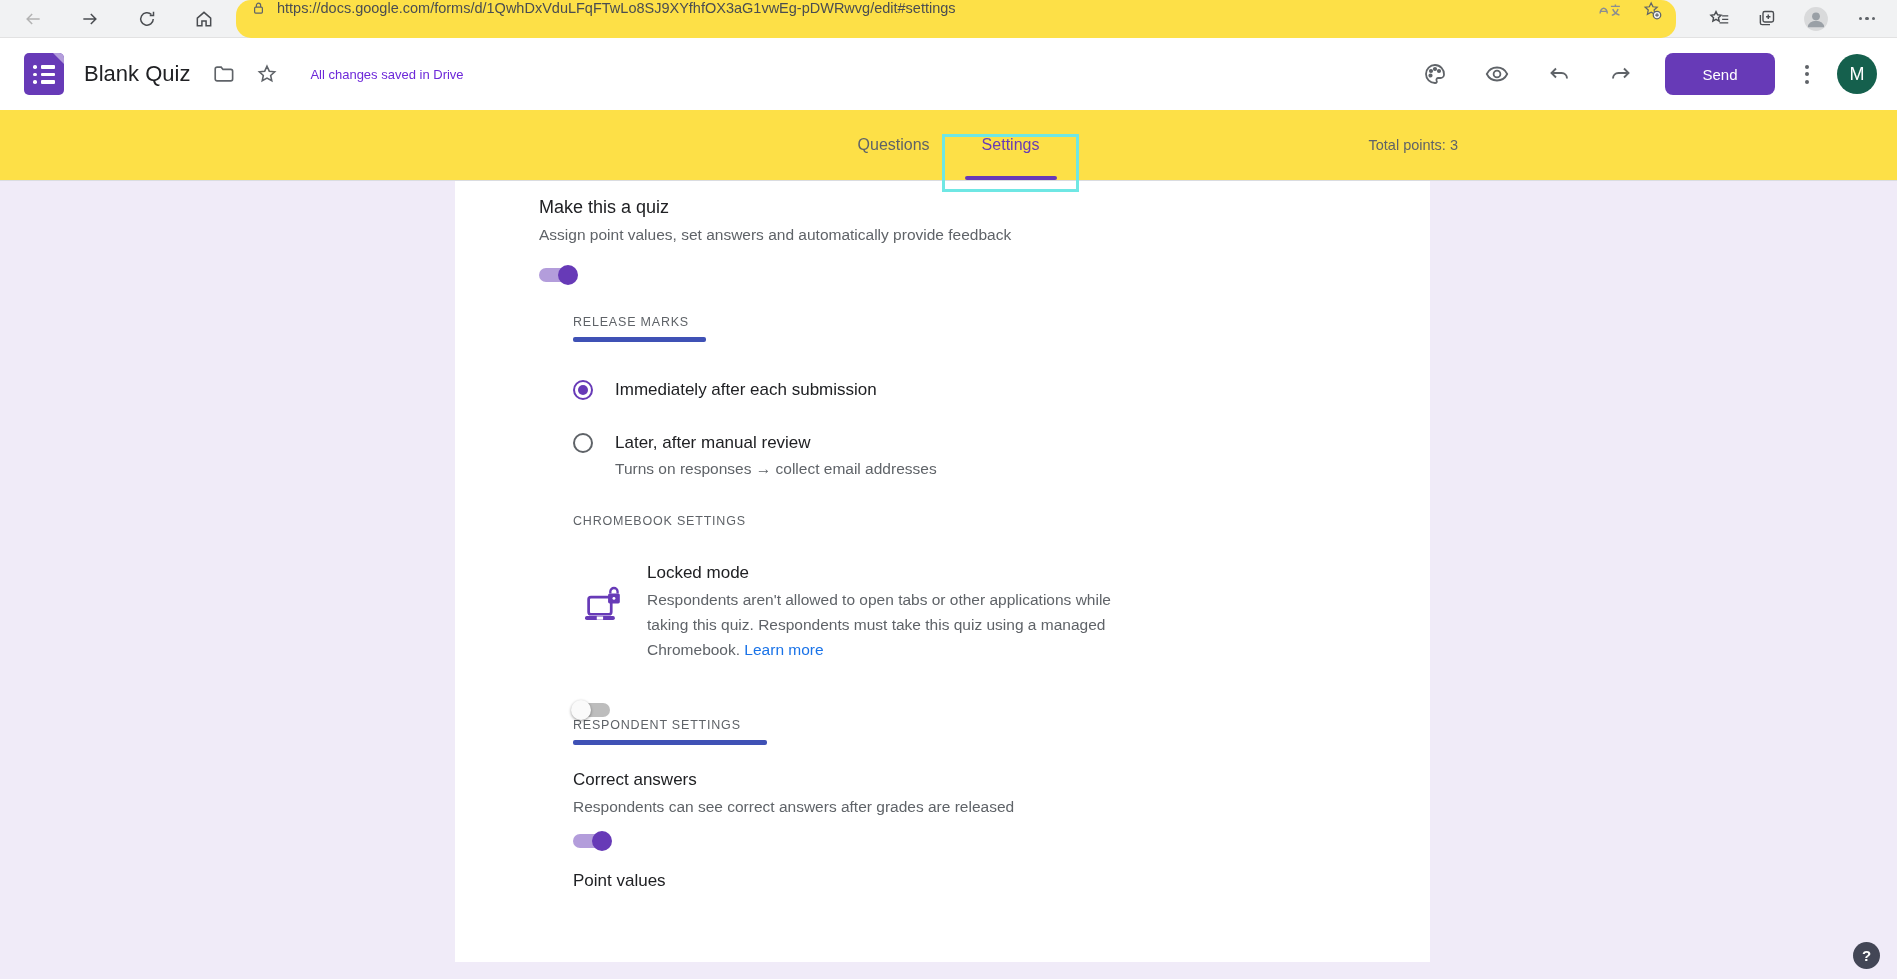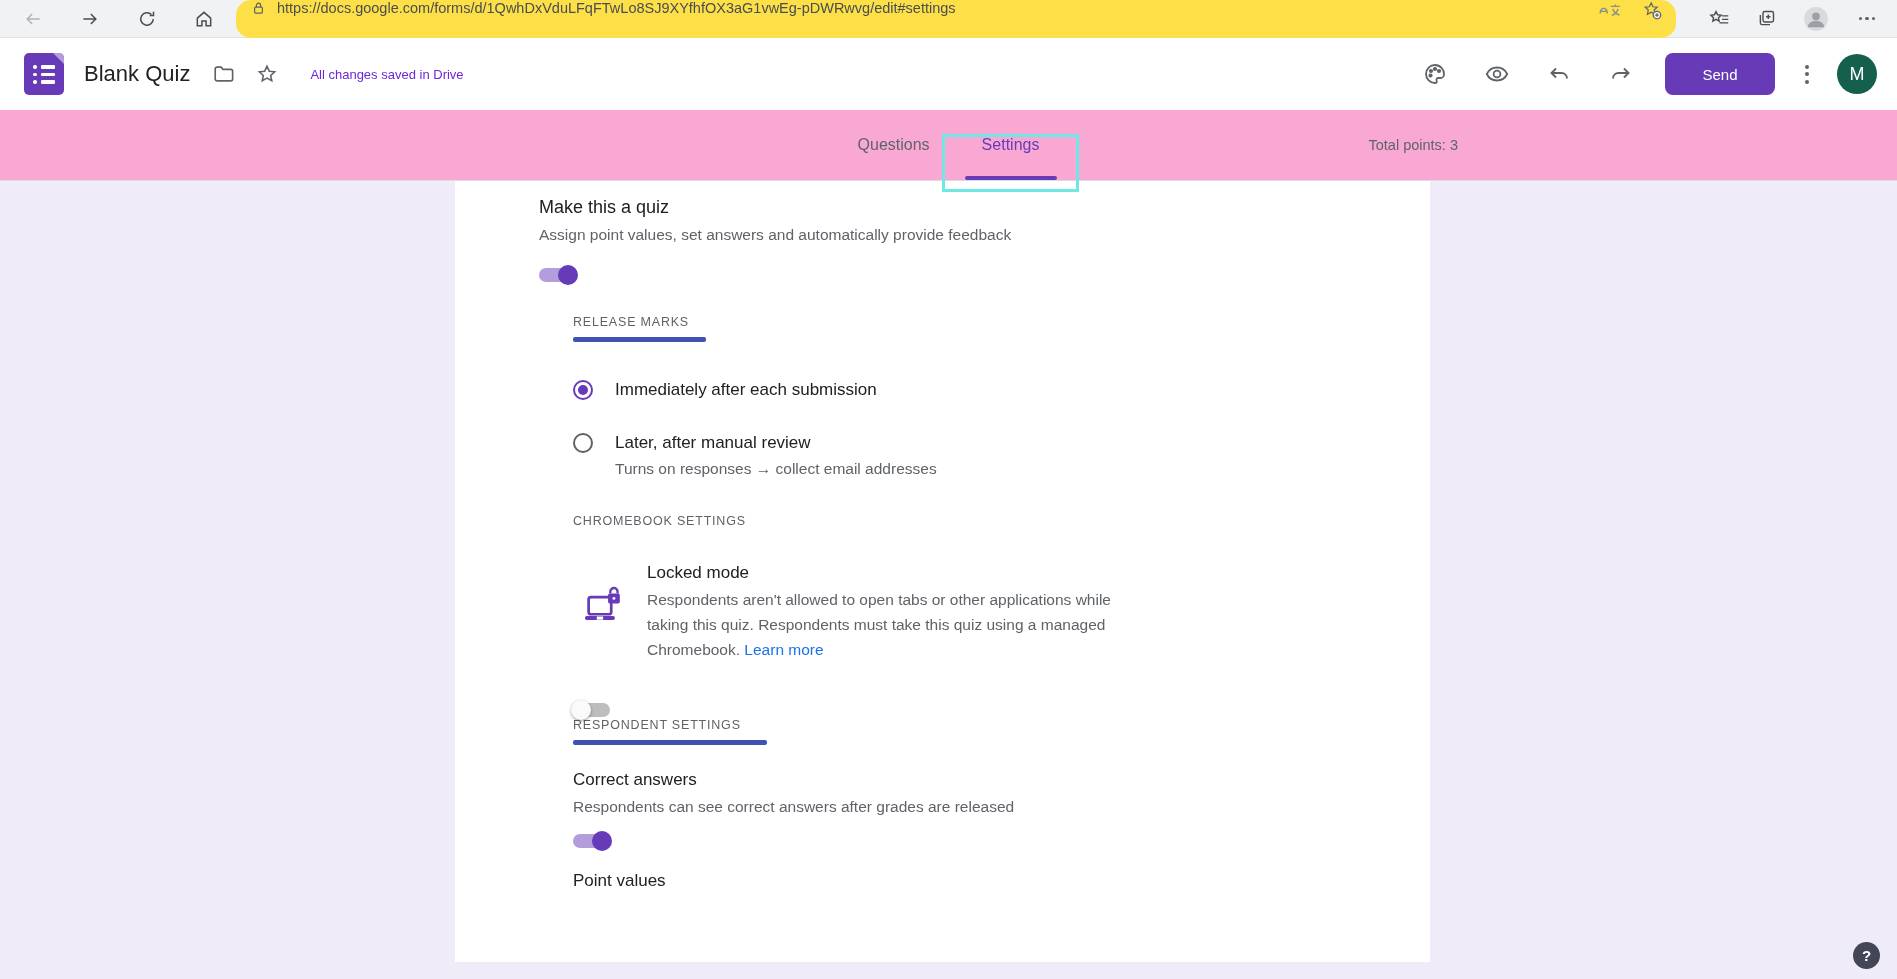--- a/index.html
+++ b/index.html
@@ -35,21 +35,21 @@
   .hdr-ico{margin-left:22px;cursor:pointer}
   .saved-status{font-size:13px;color:#6d28d9;margin-left:32px}
   .hdr-right{margin-left:auto;display:flex;align-items:center}
   .hdr-right .act{width:24px;height:24px;margin-left:38px;cursor:pointer}
   .send-btn{width:110px;height:42px;border:none;border-radius:8px;background:var(--accent);color:#fff;font-size:15px;font-family:inherit;margin-left:32px;cursor:pointer}
   .dots-v{display:flex;flex-direction:column;gap:3.5px;margin-left:26px;cursor:pointer;padding:4px}
   .dots-v i{width:4px;height:4px;border-radius:50%;background:#5f6368;display:block}
   .avatar{width:40px;height:40px;border-radius:50%;background:var(--avatar_bg);color:#fff;font-size:18px;display:flex;align-items:center;justify-content:center;margin-left:24px;cursor:pointer}
 
   
-  .tab-bar{height:71px;background:#f9a8d4;border-bottom:1px solid #dadce0;display:flex;justify-content:center;align-items:stretch;gap:44px;position:relative}
+  .tab-bar{height:71px;background:#fde047;border-bottom:1px solid #dadce0;display:flex;justify-content:center;align-items:stretch;gap:44px;position:relative}
   .tab{display:flex;align-items:center;gap:12px;font-size:16px;color:#5f6368;cursor:pointer;position:relative;padding:0 4px}
   .tab.active{color:var(--accent)}
   .tab.active::after{content:"";position:absolute;bottom:0;left:50%;transform:translateX(-50%);width:92px;height:4px;border-radius:4px;background:var(--accent)}
   .badge{width:22px;height:22px;border-radius:50%;background:var(--badge_bg);color:#fff;font-size:12.5px;font-weight:bold;display:flex;align-items:center;justify-content:center}
   .tab-highlight{position:absolute;left:-36px;right:-36px;top:24px;height:58px;border:3px solid var(--highlight);z-index:5;pointer-events:none}
   .total-points{position:absolute;right:439px;top:50%;transform:translateY(-50%);font-size:14.5px;color:#5f6368}
 
   
   .content{position:absolute;top:181px;left:0;right:0;bottom:0;background:var(--page_bg)}
   .card{position:absolute;left:455px;top:0;width:975px;height:781px;background:#fff}

